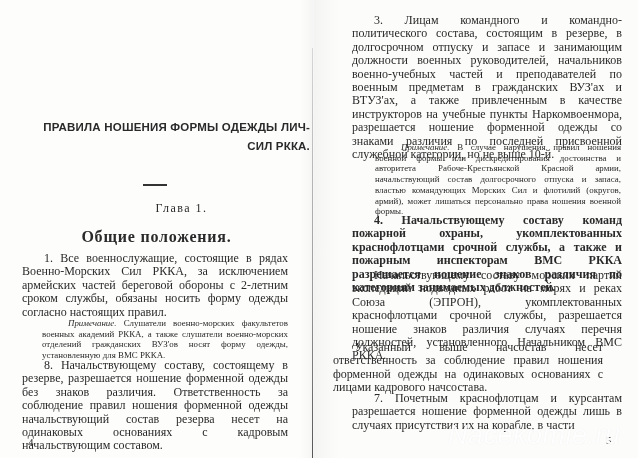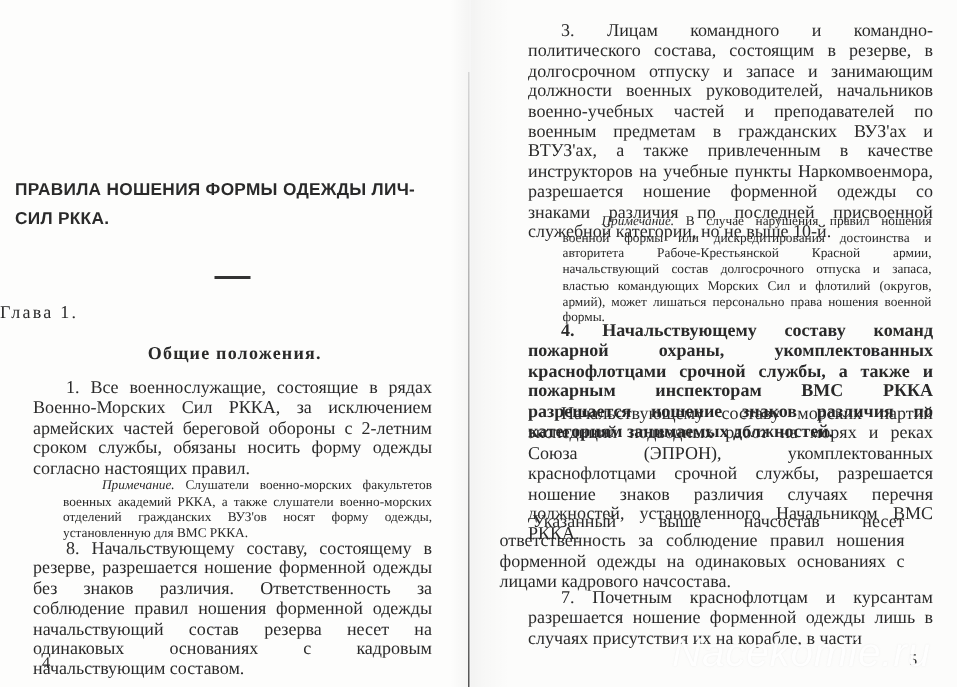--- a/index.html
+++ b/index.html
@@ -17,30 +17,30 @@
       position: absolute; left: 312px; top: 48px; width: 1px; height: 410px;
       background: linear-gradient(#d6d6d6, #999 60%, #555);
     }
     .gutter-shade {
       position: absolute; left: 300px; top: 0; width: 40px; height: 458px;
       background: linear-gradient(90deg, rgba(0,0,0,0) 0%, rgba(0,0,0,0.035) 35%, rgba(0,0,0,0.02) 55%, rgba(0,0,0,0) 100%);
     }
     .block { position: absolute; }
     .title {
       left: 10px; top: 118px; width: 300px;
-      text-align: left;
+      text-align: right;
       font-family: "Liberation Sans", "DejaVu Sans", sans-serif;
       font-weight: bold; font-size: 11.5px; line-height: 19px;
       letter-spacing: 0.2px;
     }
     .rule { position: absolute; left: 143px; top: 184px; width: 24px; height: 2px; background: #333; }
-    .chapter { left: 0; top: 201px; width: 331px; font-size: 12px; letter-spacing: 1.5px; }
+    .chapter { left: 16px; top: 201px; width: 331px; text-align: center; font-size: 12px; letter-spacing: 1.5px; }
     .section-head {
       left: 0; top: 228px; width: 313px; text-align: center;
-      font-weight: bold; font-size: 12px; letter-spacing: 0.8px;
+      font-weight: bold; font-size: 16px; letter-spacing: 0.8px;
     }
     .para { font-size: 12px; line-height: 13.4px; text-align: justify; }
     .para .indent { display: inline-block; width: 22px; }
     .note { font-size: 8.9px; line-height: 10.7px; text-align: justify; }
     .note .lead { font-style: italic; }
     .note .indent { display: inline-block; width: 26px; }
     .pagenum { font-size: 11px; }
     .watermark {
       position: absolute; left: 448px; top: 420px;
       font-family: "Liberation Sans", "DejaVu Sans", sans-serif;

